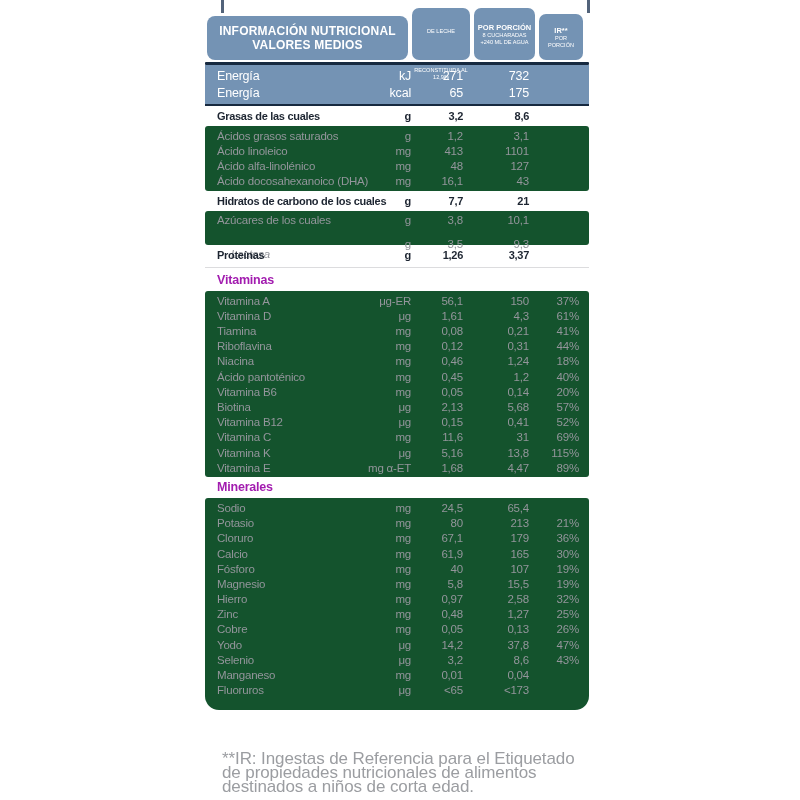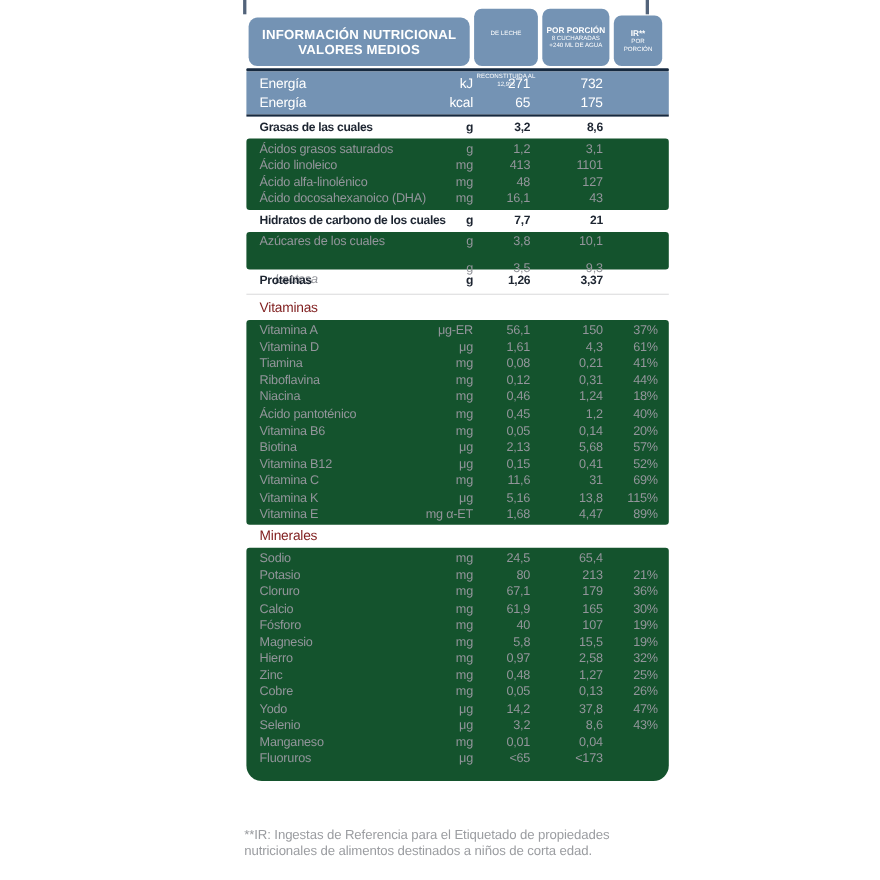--- a/index.html
+++ b/index.html
@@ -4,21 +4,21 @@
 <style>
   html,body { margin:0; padding:0; }
   body {
     width:800px; height:800px; position:relative; background:#ffffff;
     font-family:"Liberation Sans", sans-serif; overflow:hidden;
   }
   .tick { position:absolute; top:0; width:3px; height:13px; background:#52637a; }
   #tick-left { left:221px; }
   #tick-right { left:587px; }
 
-  .label-table { position:absolute; left:224px; top:8px; width:384px; }
+  .label-table { position:absolute; left:205px; top:8px; width:384px; }
 
   
   .header-row { display:flex; align-items:flex-end; gap:4px; height:52px; }
   .title-box {
     width:201px; height:44px; margin-left:2px; background:#7493b4; border-radius:8px;
     color:#ffffff; display:flex; flex-direction:column; justify-content:center;
     text-align:center; font-weight:bold; font-size:12px; line-height:14.5px; letter-spacing:0.2px;
   }
   .col-box {
     background:#7493b4; border-radius:7px; color:#ffffff; text-align:center;
@@ -46,29 +46,29 @@
 
   .row.bold { height:20px; font-weight:bold; font-size:11px; color:#1d2531; letter-spacing:-0.3px; }
 
   .band { background:#14532d; border-radius:3px; padding:2px 0; }
   .band .row { height:15.2px; font-size:11.5px; color:#93959b; letter-spacing:-0.2px; }
   #table-body > .band:last-child { border-radius:3px 3px 14px 14px; padding-bottom:12px; }
 
   .cell-label.italic { font-style:italic; padding-left:14px;margin-top:20px; }
 
   .section-title {
-    font-weight:normal; font-size:12.5px; color:#7f1d1d; letter-spacing:-0.2px;
+    font-weight:bold; font-size:12.5px; color:#a21caf; letter-spacing:-0.2px;
     padding:3px 0 4px 12px;
   }
   [data-name="section-title-vitaminas"] { border-top:1px solid #dcdcde; margin-top:2px; padding-top:5px; }
   [data-name="section-title-minerales"] { }
 
   .footnote {
     position:absolute; left:222px; top:752px; width:372px;
-    font-size:12px; line-height:14px; color:#9b9da1; letter-spacing:-0.1px;
+    font-size:17px; line-height:14px; color:#9b9da1; letter-spacing:-0.1px;
   }
 </style>
 </head>
 <body>
 
 <div class="tick" id="tick-left" data-name="label-border-tick-left"></div>
 <div class="tick" id="tick-right" data-name="label-border-tick-right"></div>
 
 <div class="label-table" data-name="nutrition-table">
 

